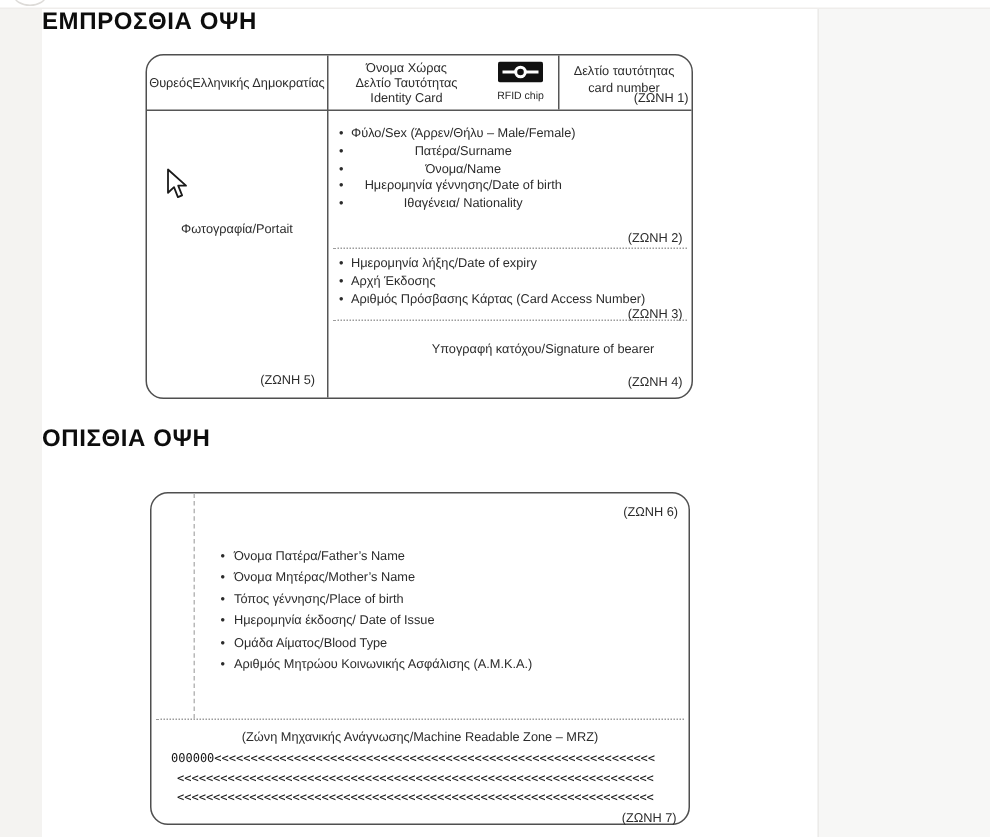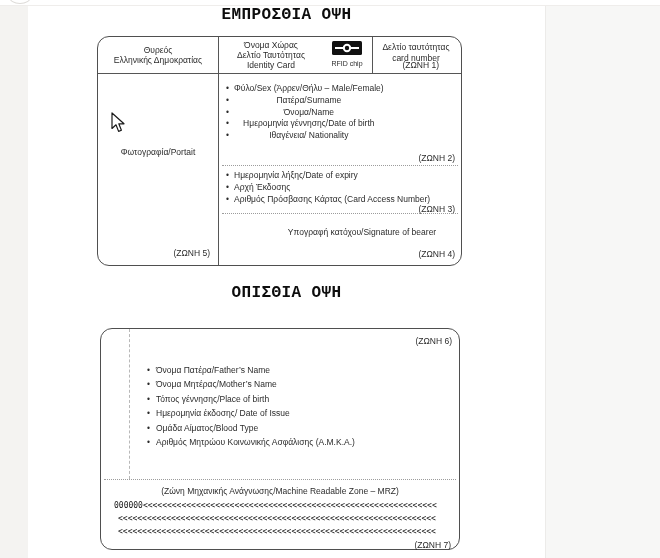--- a/index.html
+++ b/index.html
@@ -7,46 +7,46 @@
   .stage {
     position:relative; width:660px; height:558px; overflow:hidden;
     background:#ffffff; font-family:"Liberation Sans", sans-serif; color:#2b2b2b;
   }
   .margin-strip-left  { position:absolute; left:0; top:6px; width:28px; height:552px; background:#f4f3f1; }
   .margin-strip-right { position:absolute; left:545px; top:6px; width:115px; height:552px; background:#f7f7f6; border-left:1px solid #ecebe9; }
   .top-hairline { position:absolute; left:0; top:5px; width:660px; height:0; border-top:1px solid #efedeb; }
   .top-arc { position:absolute; left:9px; top:-10px; width:22px; height:14px; border:1px solid #dddbd8; border-radius:50%; background:#fff; }
 
   .doc-title {
-    position:absolute; left:28px; width:517px; text-align:center;
-    font-family:Liberation Mono, monospace; font-weight:bold; font-size:16px;
+    position:absolute; left:28px; width:517px; text-align:left;
+    font-family:Liberation Sans, sans-serif; font-weight:bold; font-size:16px;
     letter-spacing:0.4px; color:#0d0d0d;
   }
   #front-title { top:6px; }
   #back-title  { top:284px; }
 
   .card { position:absolute; background:#fff; border:1.5px solid #4f4f4f; border-radius:12px; }
   #front-card { left:97px; top:36px; width:365px; height:230px; }
   #back-card  { left:100px; top:328px; width:360px; height:222px; }
 
   .fs { font-size:8.5px; line-height:10.5px; }
   .zone-label { font-size:8.5px; color:#2b2b2b; white-space:nowrap; }
 
   
   .fc-vline-main   { position:absolute; left:120px; top:0; bottom:0; width:1px; background:#565656; }
   .fc-hline-header { position:absolute; left:0; top:36px; right:0; height:1px; background:#565656; }
   .fc-vline-header { position:absolute; left:274px; top:0; height:36px; width:1px; background:#565656; }
 
   .fc-seal { position:absolute; left:0; top:0; width:120px; height:36px;
-             display:flex; flex-direction:column; justify-content:center; align-items:center; text-align:center; }
+             display:flex; justify-content:center; align-items:center; text-align:center; }
   .fc-country { position:absolute; left:124px; top:4px; width:98px; text-align:center; line-height:9.8px; font-size:8.5px; }
   .fc-rfid { position:absolute; left:226px; top:4px; width:46px; text-align:center; }
   .fc-rfid-label { font-size:7px; line-height:8px; display:block; margin-top:1px; }
   .fc-cardnum { position:absolute; left:276px; top:5px; width:84px; text-align:center; line-height:10.5px; font-size:8.5px; }
-  .fc-zone1 { position:absolute; right:22px; top:23px; }
+  .fc-zone1 { position:absolute; right:2px; top:23px; }
 
   .fc-photo-label { position:absolute; left:0; top:110px; width:120px; text-align:center; font-size:8.5px; }
   .fc-zone5 { position:absolute; left:0; top:211px; width:112px; text-align:right; }
 
   .fc-rows { position:absolute; left:122px; top:37px; width:240px; height:190px; }
   .dotted-h { border-top:1px dotted #9c9c9c; position:absolute; left:2px; right:2px; height:0; }
   #fc-dot1 { top:91px; }
   #fc-dot2 { top:139px; }
 
   ul.bullets { list-style:none; }

